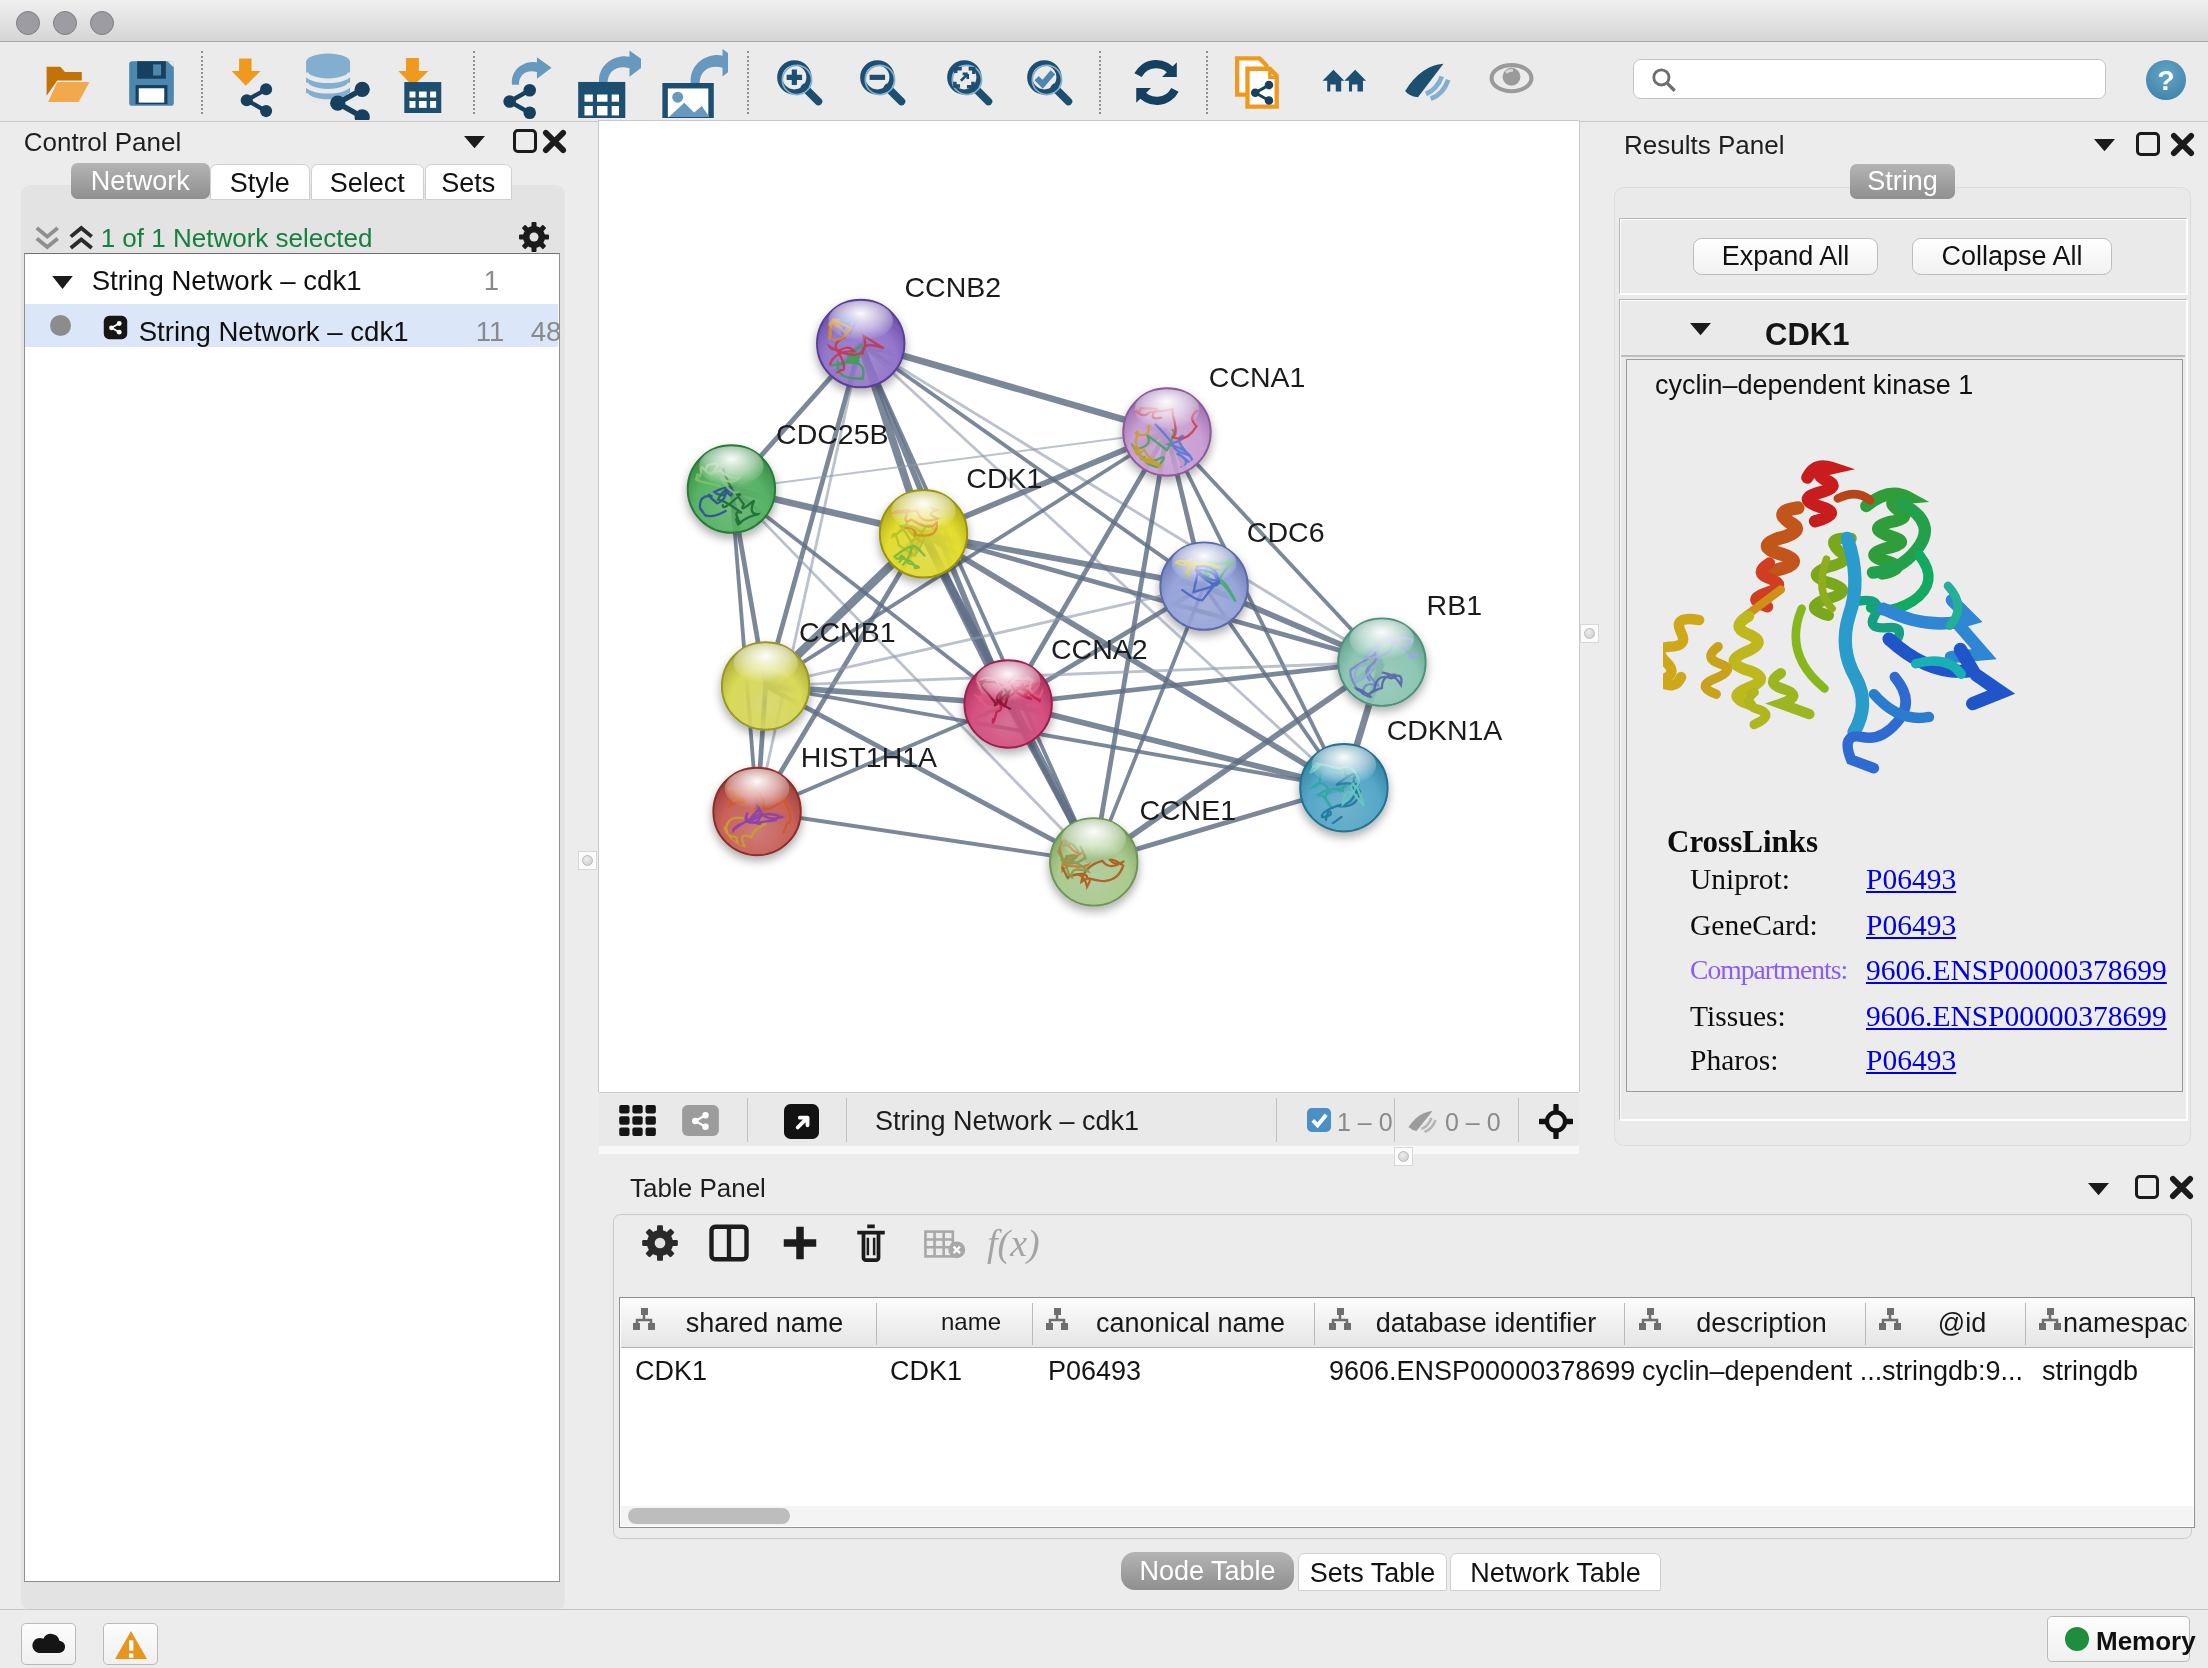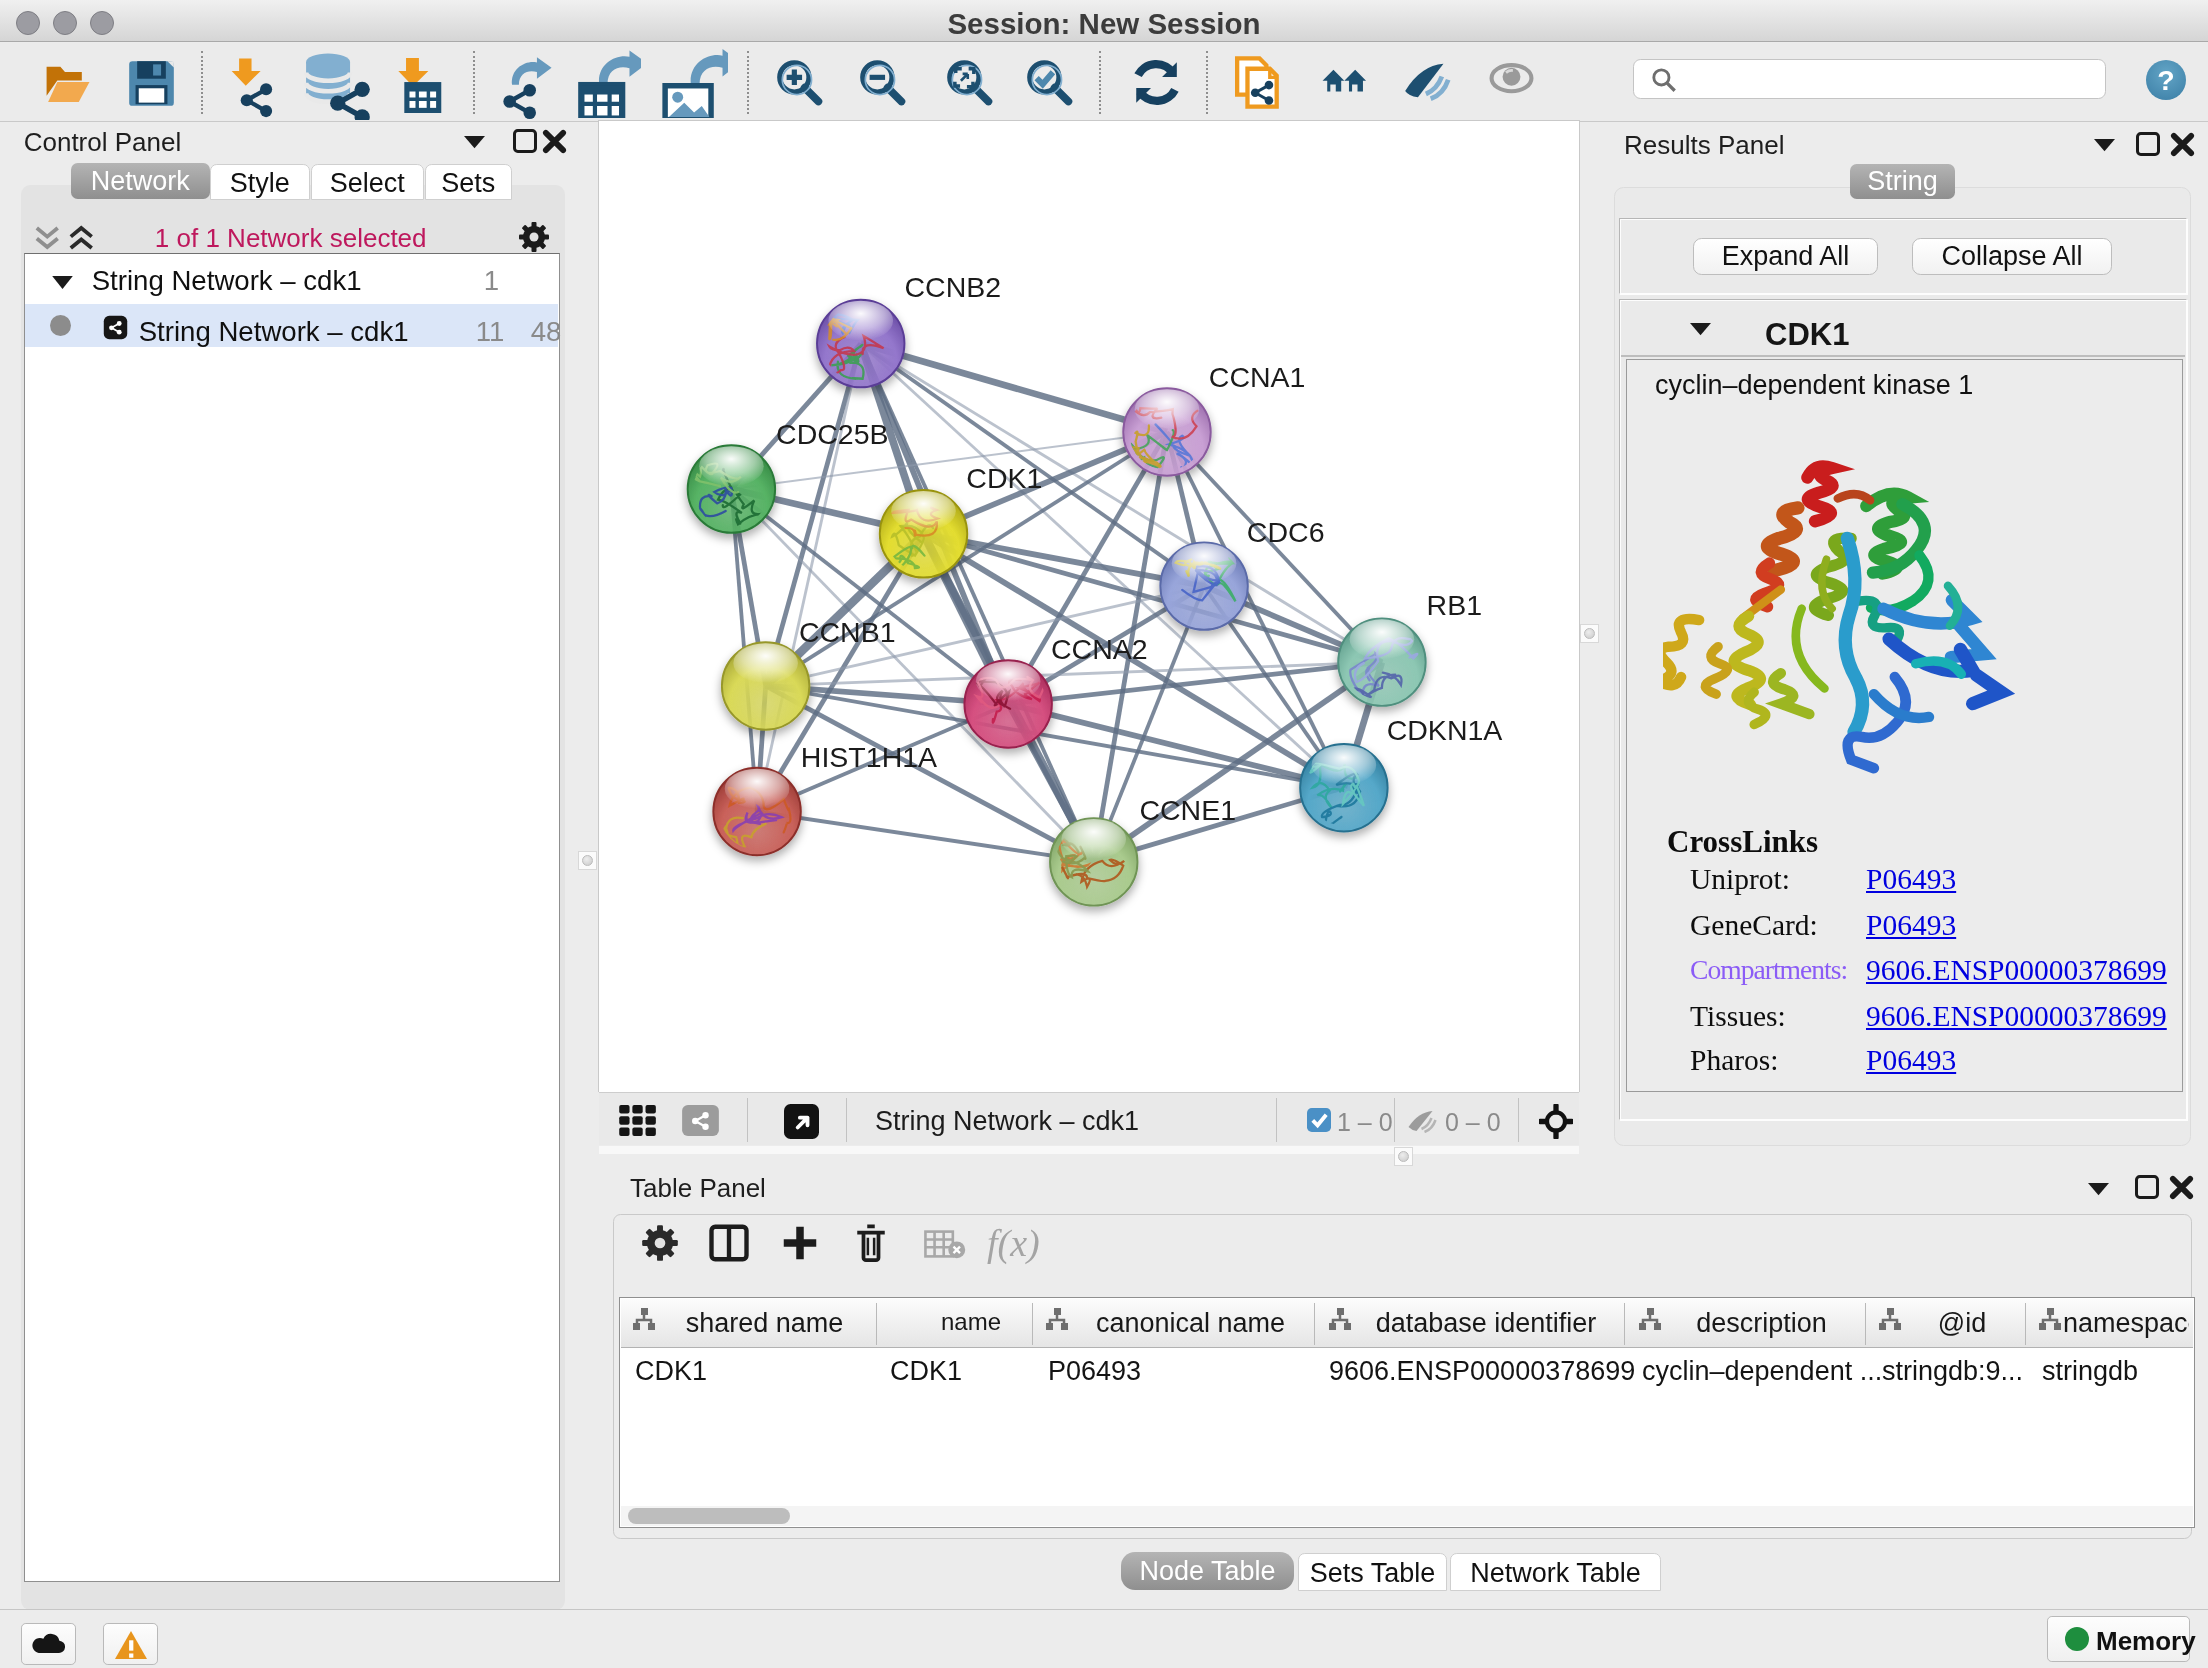--- a/index.html
+++ b/index.html
@@ -32,21 +32,20 @@
 .sbtn { position:absolute; top:13.3px; height:42px; background:linear-gradient(#fdfdfd,#f0f0f0); border:1.9px solid #b9b9b9; border-radius:4.8px; }
 .handle { position:absolute; width:19px; height:19px; background:#fbfbfb; border:1px solid #d8d8d8; }
 .handle i { position:absolute; left:2.9px; top:2.9px; width:11.4px; height:11.4px; border-radius:50%; background:radial-gradient(circle at 40% 35%, #ededed, #c9c9c9); border:1px solid #bbb; display:block; }
 </style></head>
 <body>
 
 <div class="abs titlebar">
   <div class="tl" style="left:16px"></div>
   <div class="tl" style="left:53px"></div>
   <div class="tl" style="left:90px"></div>
-  <div class="title">Session: New Session</div>
 </div>
 
 <div class="abs toolbar">
 <svg style="position:absolute;left:38px;top:16px" width="57" height="49" viewBox="0 0 64 64">
       <path d="M6 10 L24 10 L30 17 L52 17 L52 28 L20 28 L6 48 Z" fill="#c27207"></path>
 <path d="M20 30 L62 30 L48 56 L8 56 Z" fill="#f2a94e"></path>
     </svg>
 <svg style="position:absolute;left:126px;top:14.3px" width="51" height="53" viewBox="0 0 64 64">
       <rect x="4" y="4" width="56" height="56" rx="4" fill="#4d87ad"></rect>
 <path d="M14 4 h36 v22 h-36 z" fill="#16405f"></path>
@@ -213,21 +212,21 @@
   <div class="tab" style="left:204px;top:42px;width:100px">Style</div>
   <div class="tab" style="left:305px;top:42px;width:113px">Select</div>
   <div class="tab" style="left:419px;top:42px;width:87px">Sets</div>
 
   <svg style="position:absolute;left:27px;top:103px" width="28.5" height="27" viewBox="0 0 30 28">
       <path d="M4 3 l11 9 11-9 M4 14 l11 9 11-9" stroke="#8f8f8f" stroke-width="4" fill="none"></path>
     </svg>
   <svg style="position:absolute;left:61px;top:103px" width="28.5" height="27" viewBox="0 0 30 28">
       <path d="M4 12 l11-9 11 9 M4 24 l11-9 11 9" stroke="#2a2a2a" stroke-width="4" fill="none"></path>
     </svg>
-  <div style="position:absolute;left:95px;top:101px;width:380px;text-align:center;font-size:26px;color:#be185d">1 of 1 Network selected</div>
+  <div style="position:absolute;left:95px;top:101px;width:380px;text-align:left;font-size:26px;color:#15803d">1 of 1 Network selected</div>
   <svg style="position:absolute;left:512px;top:99px" width="32" height="32" viewBox="0 0 64 64">
       <circle cx="32" cy="32" r="22" fill="#1b1b1b"></circle>
       <rect x="27" y="2" width="10" height="12" rx="2" transform="rotate(0 32 32)" fill="#1b1b1b"></rect>
       <rect x="27" y="2" width="10" height="12" rx="2" transform="rotate(45 32 32)" fill="#1b1b1b"></rect>
       <rect x="27" y="2" width="10" height="12" rx="2" transform="rotate(90 32 32)" fill="#1b1b1b"></rect>
       <rect x="27" y="2" width="10" height="12" rx="2" transform="rotate(135 32 32)" fill="#1b1b1b"></rect>
       <rect x="27" y="2" width="10" height="12" rx="2" transform="rotate(180 32 32)" fill="#1b1b1b"></rect>
       <rect x="27" y="2" width="10" height="12" rx="2" transform="rotate(225 32 32)" fill="#1b1b1b"></rect>
       <rect x="27" y="2" width="10" height="12" rx="2" transform="rotate(270 32 32)" fill="#1b1b1b"></rect>
       <rect x="27" y="2" width="10" height="12" rx="2" transform="rotate(315 32 32)" fill="#1b1b1b"></rect>

